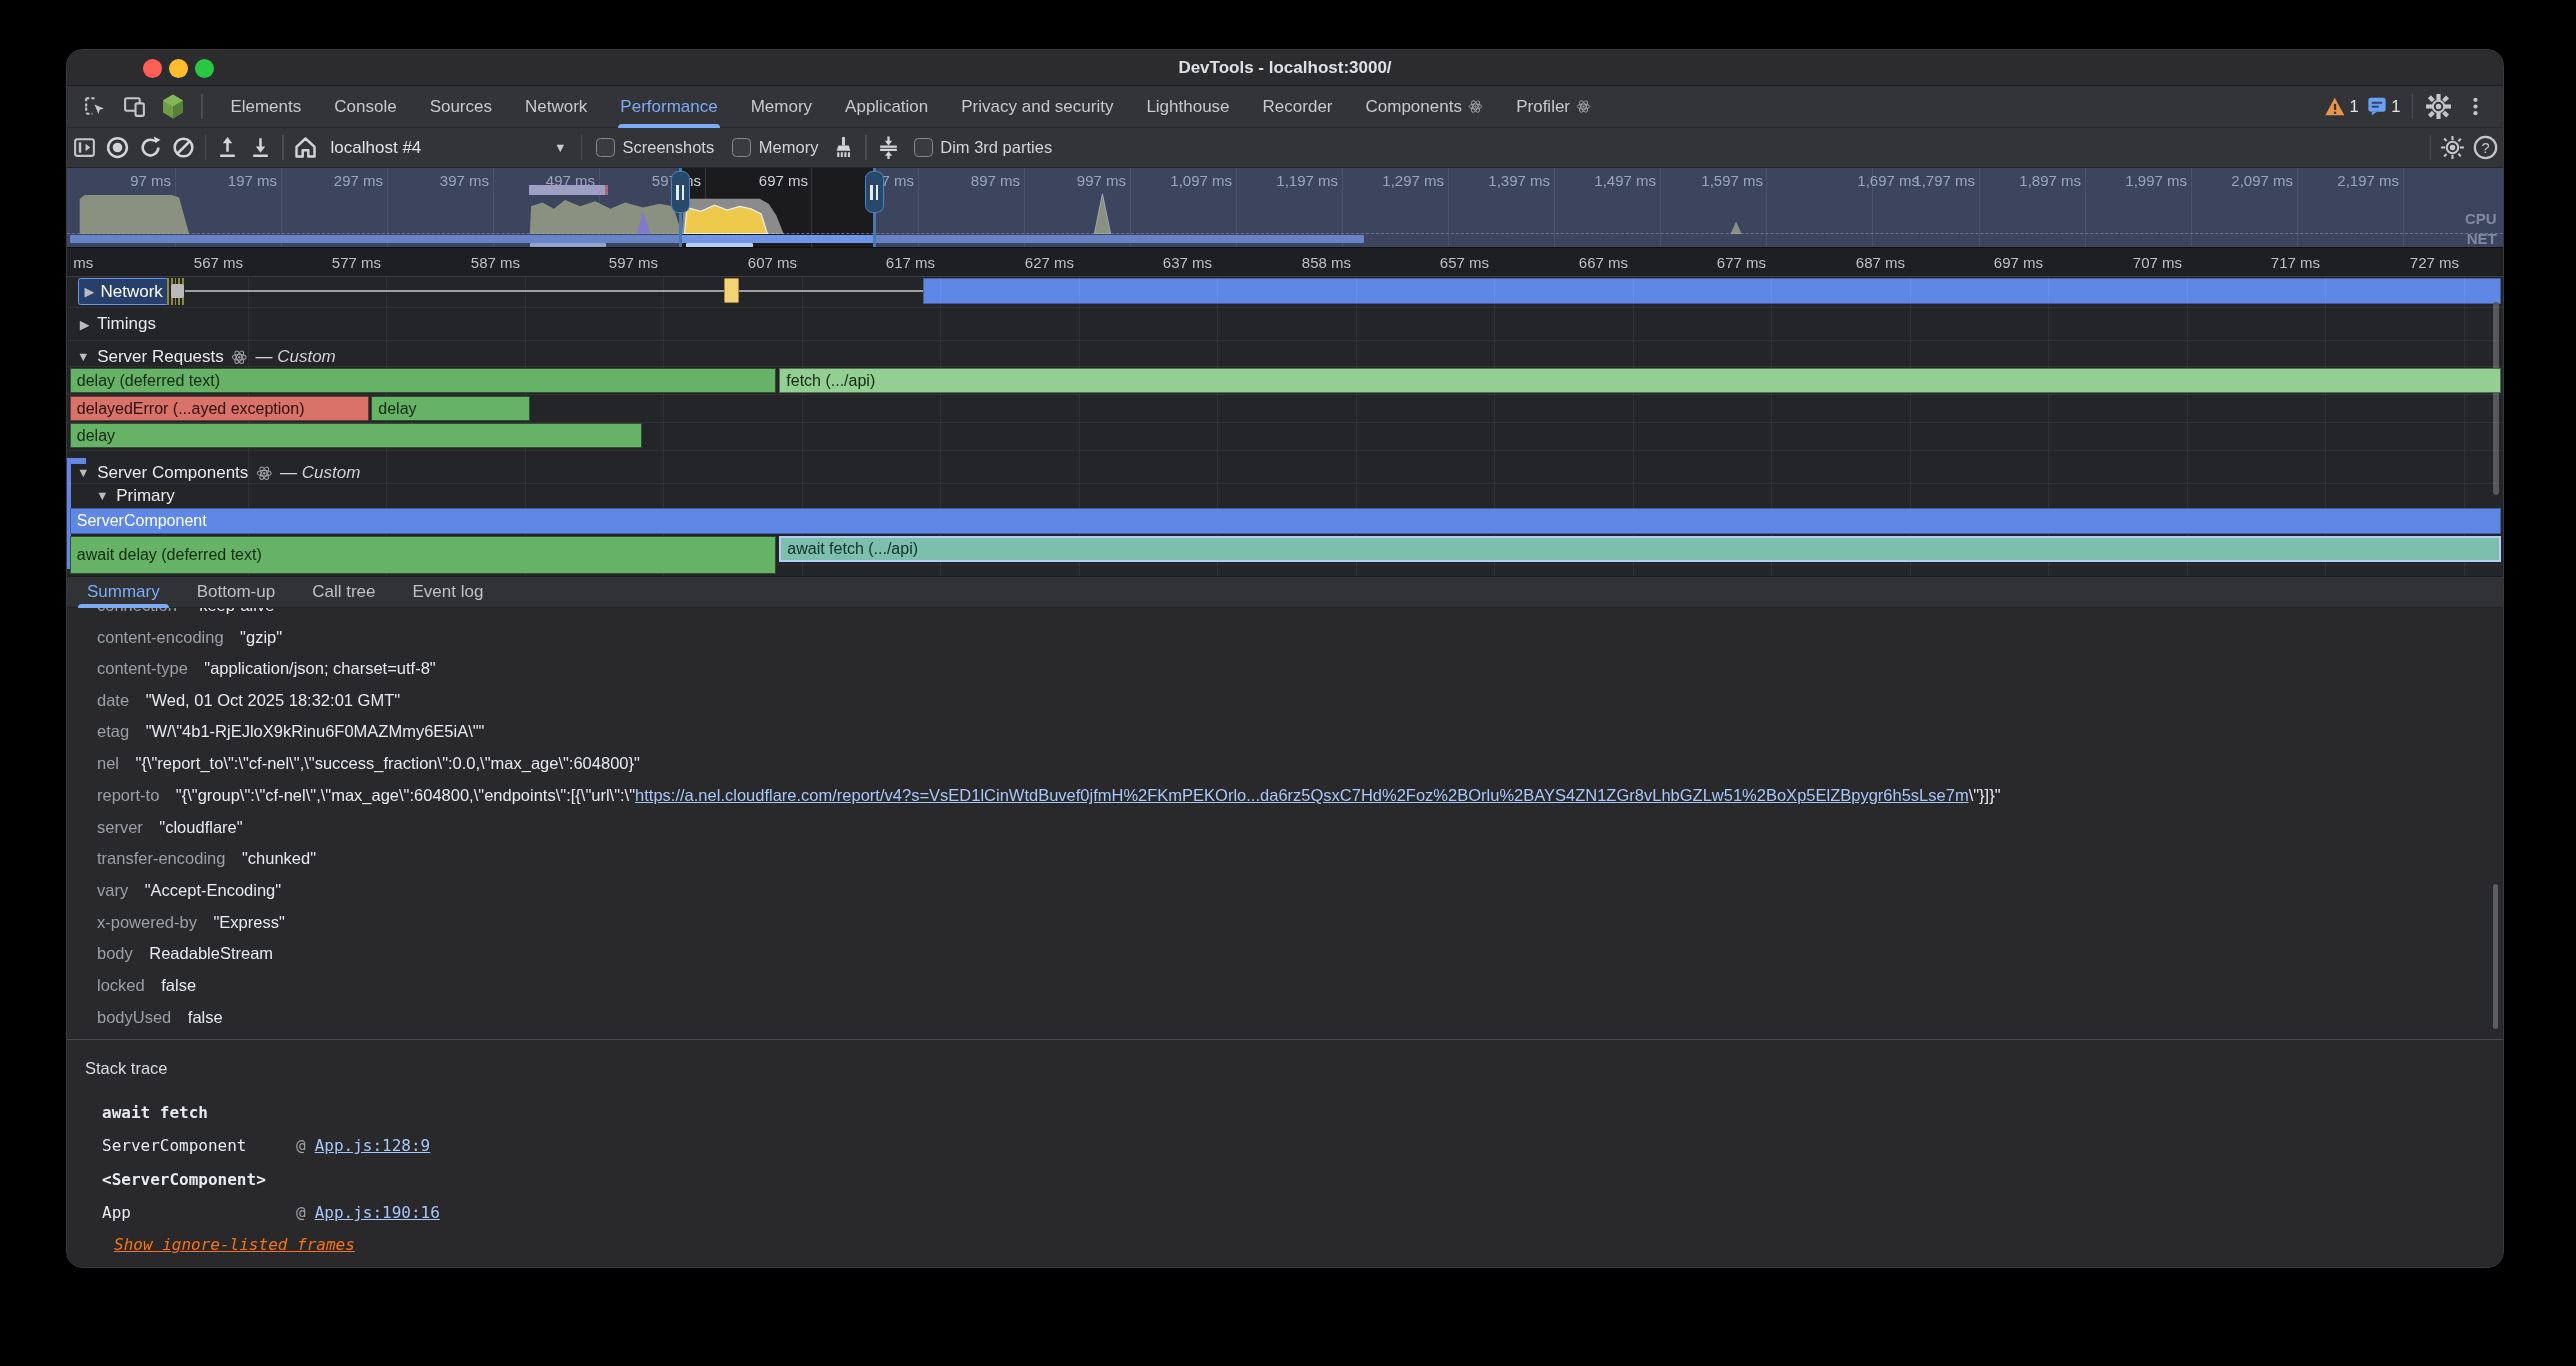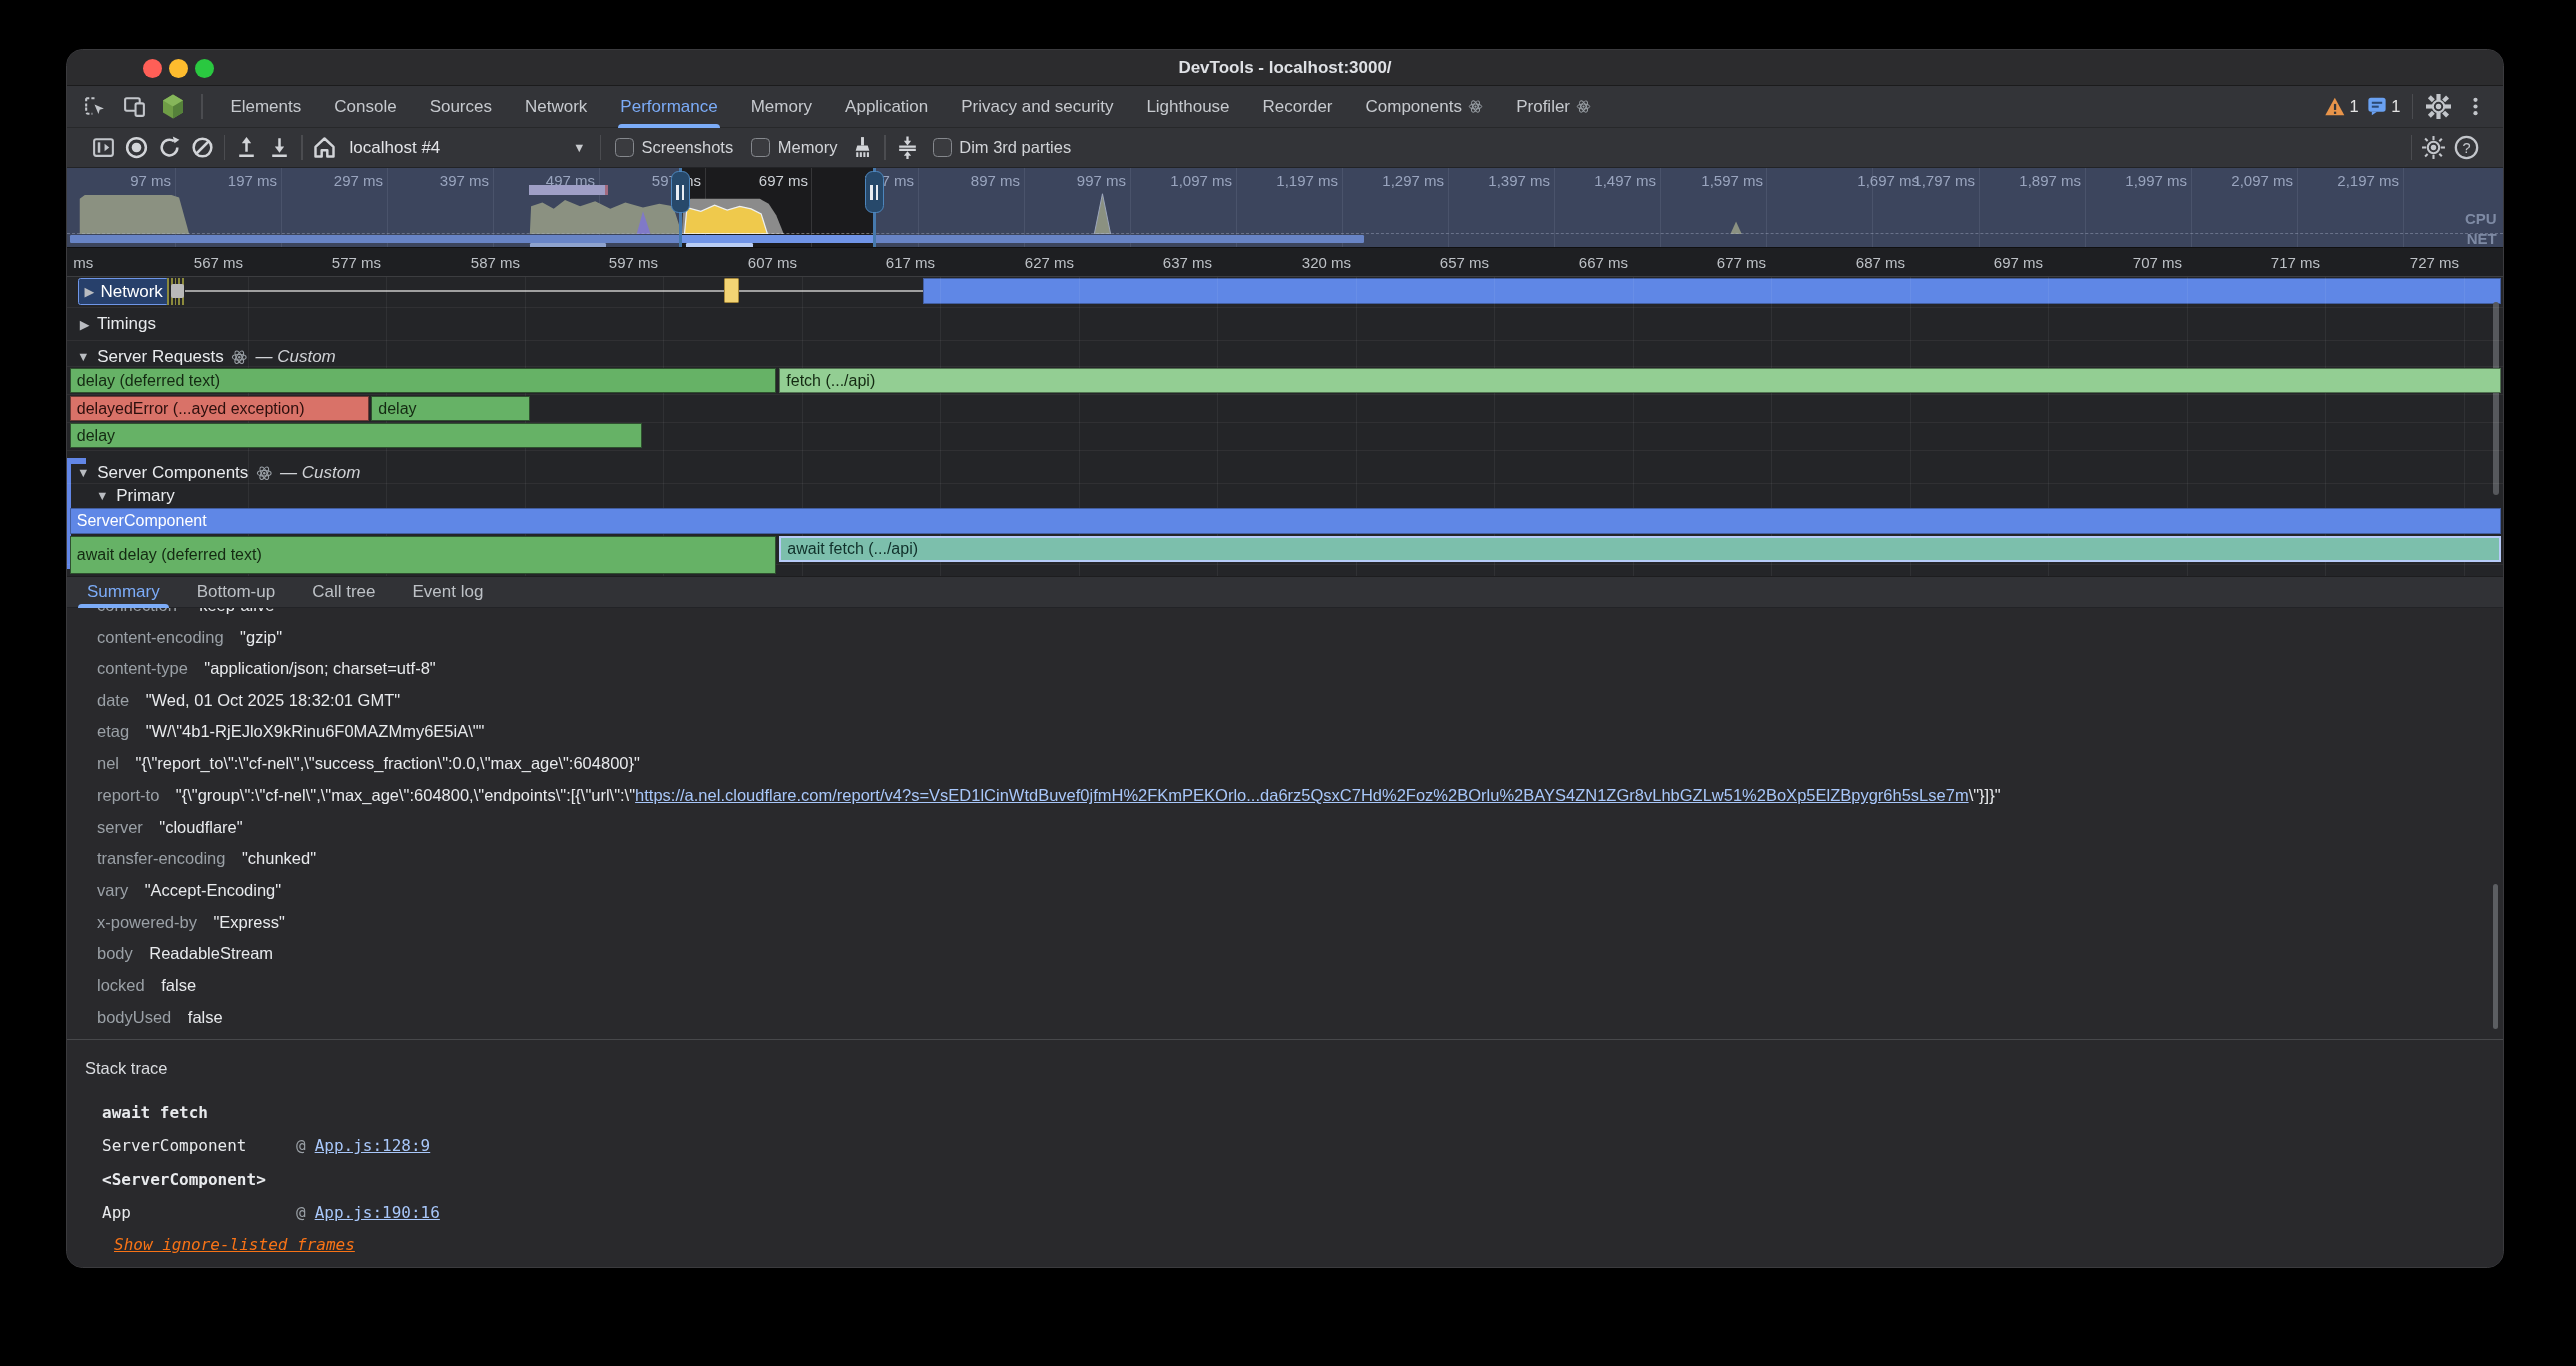--- a/index.html
+++ b/index.html
@@ -24,21 +24,21 @@
   .tab { position:relative; height:100%; display:flex; align-items:center; gap:6.3px; padding:0 16.5px;
          color:#c6c9ce; font-size:17px; white-space:nowrap; }
   .tab.sel { color:#7cacf8; }
   .tab.sel::after { content:""; position:absolute; left:14px; right:14px; bottom:-1.3px; height:4.4px;
                     background:#7cacf8; border-radius:3.8px 3.8px 0 0; }
   .tab .atom { color:#9aa0a6; }
   .tabbar .trailing { margin-left:auto; display:flex; align-items:center; gap:3.8px; padding-right:11.4px; }
   .badge { display:flex; align-items:center; gap:3.8px; font-size:16.5px; color:#e3e3e3; padding:0 2.5px; }
 
   
-  .ptoolbar { position:relative; height:40px; background:#333438; display:flex; align-items:center; padding:0 20px; border-bottom:1.3px solid #222326; }
+  .ptoolbar { position:relative; height:40px; background:#333438; display:flex; align-items:center; padding:0 1px; border-bottom:1.3px solid #222326; }
   .check { display:flex; align-items:center; gap:7.6px; color:#d2d4d8; font-size:16.5px; margin:0 9px; }
   .box { width:19px; height:19px; border:1.9px solid #85888d; border-radius:4.4px; background:#3a3b3f; }
   .selectlike { display:flex; align-items:center; justify-content:space-between; width:254px; color:#e3e4e8;
                 font-size:17px; padding:0 9px; }
   .caret { font-size:12.7px; color:#c8cacd; }
 
   
   .overview { position:relative; height:79px; background:#1b1b1d; overflow:hidden; }
   .ov-grid { position:absolute; top:0; bottom:0; width:1.3px; background:rgba(255,255,255,.12); }
   .ov-tick { position:absolute; top:3.8px; font-size:15px; color:#cdd1d6; transform:translateX(-100%); white-space:nowrap; }
@@ -439,21 +439,21 @@
   <div class="ruler" id="ruler">
     <span class="r-ms">ms</span>
   <div class="r-tick" style="left: 176px;">567 ms</div>
       <div class="r-tick" style="left: 314px;">577 ms</div>
       <div class="r-tick" style="left: 453px;">587 ms</div>
       <div class="r-tick" style="left: 591px;">597 ms</div>
       <div class="r-tick" style="left: 730px;">607 ms</div>
       <div class="r-tick" style="left: 868px;">617 ms</div>
       <div class="r-tick" style="left: 1007px;">627 ms</div>
       <div class="r-tick" style="left: 1145px;">637 ms</div>
-      <div class="r-tick" style="left: 1284px;">320 ms</div>
+      <div class="r-tick" style="left: 1284px;">858 ms</div>
       <div class="r-tick" style="left: 1422px;">657 ms</div>
       <div class="r-tick" style="left: 1561px;">667 ms</div>
       <div class="r-tick" style="left: 1699px;">677 ms</div>
       <div class="r-tick" style="left: 1838px;">687 ms</div>
       <div class="r-tick" style="left: 1976px;">697 ms</div>
       <div class="r-tick" style="left: 2115px;">707 ms</div>
       <div class="r-tick" style="left: 2253px;">717 ms</div>
       <div class="r-tick" style="left: 2392px;">727 ms</div>
     </div>
 

